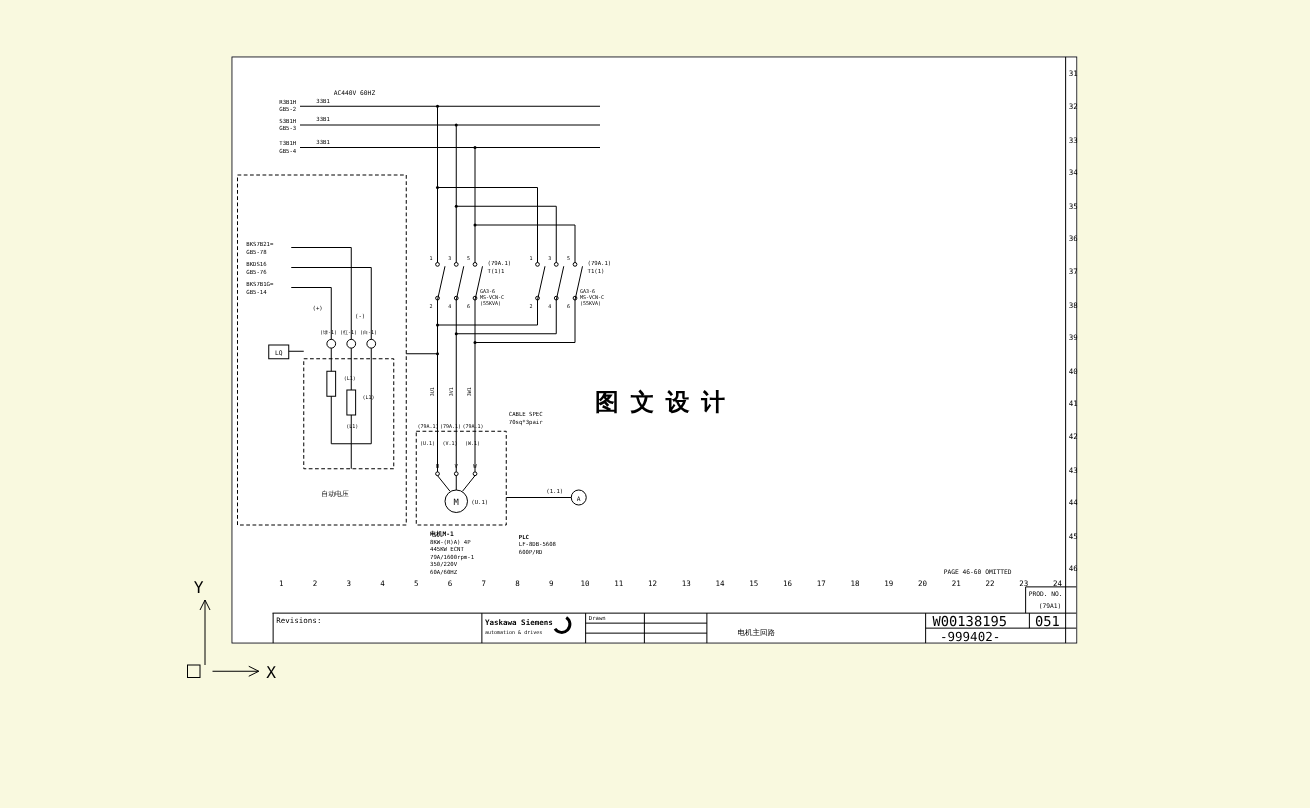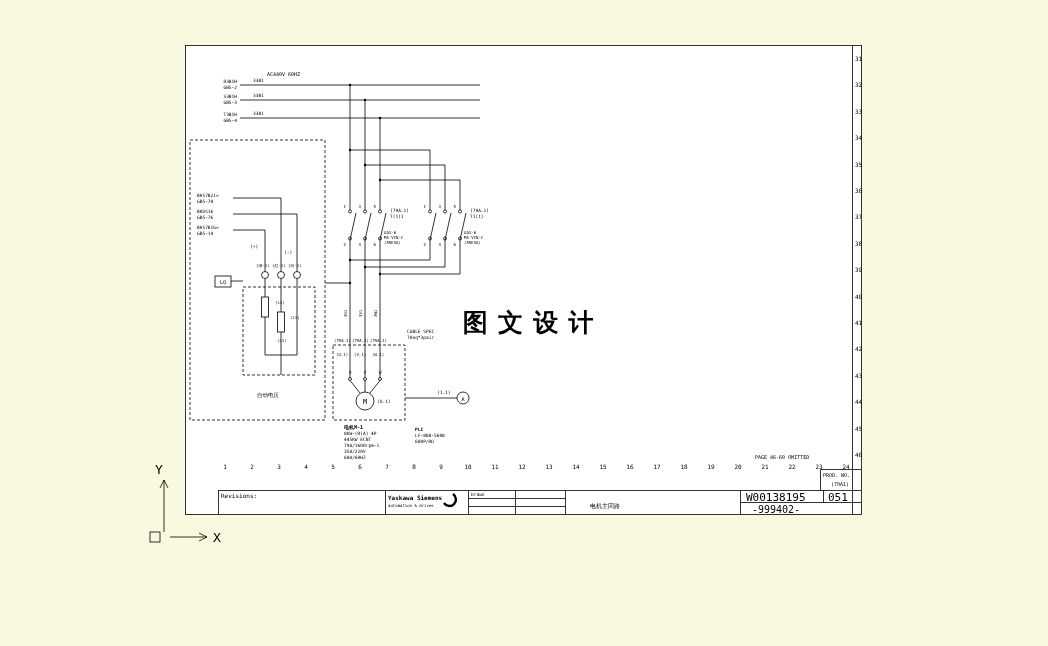--- a/index.html
+++ b/index.html
@@ -22,22 +22,22 @@
     font-family:"DejaVu Sans Mono", monospace;fill:#000;stroke:none;
   }
   .t4{font-size:4px}.t45{font-size:4.5px}.t5{font-size:5px}.t55{font-size:5.5px}
   .t6{font-size:6px}.t7{font-size:7px}.t10{font-size:10px}.t11{font-size:11px}.t13{font-size:13px}
   .b{font-weight:bold}.mid{text-anchor:middle}.end{text-anchor:end}
   .logo{stroke-width:2.4}
   .watermark{
     position:absolute;left:265px;top:257px;width:158px;height:40px;
     background:#ffffff;color:#000;
     display:flex;align-items:center;justify-content:center;
-    font-family:Liberation Serif, serif;font-weight:bold;
-    font-size:25px;letter-spacing:2px;white-space:nowrap;
+    font-family:Liberation Sans, sans-serif;font-weight:bold;
+    font-size:19px;letter-spacing:2px;white-space:nowrap;
   }
   .ucs{position:absolute;left:135px;top:458px;}
 </style>
 </head>
 <body>
 
 <div class="sheet">
   <svg width="677" height="470" viewBox="0 0 677 470">
 
     <g>

